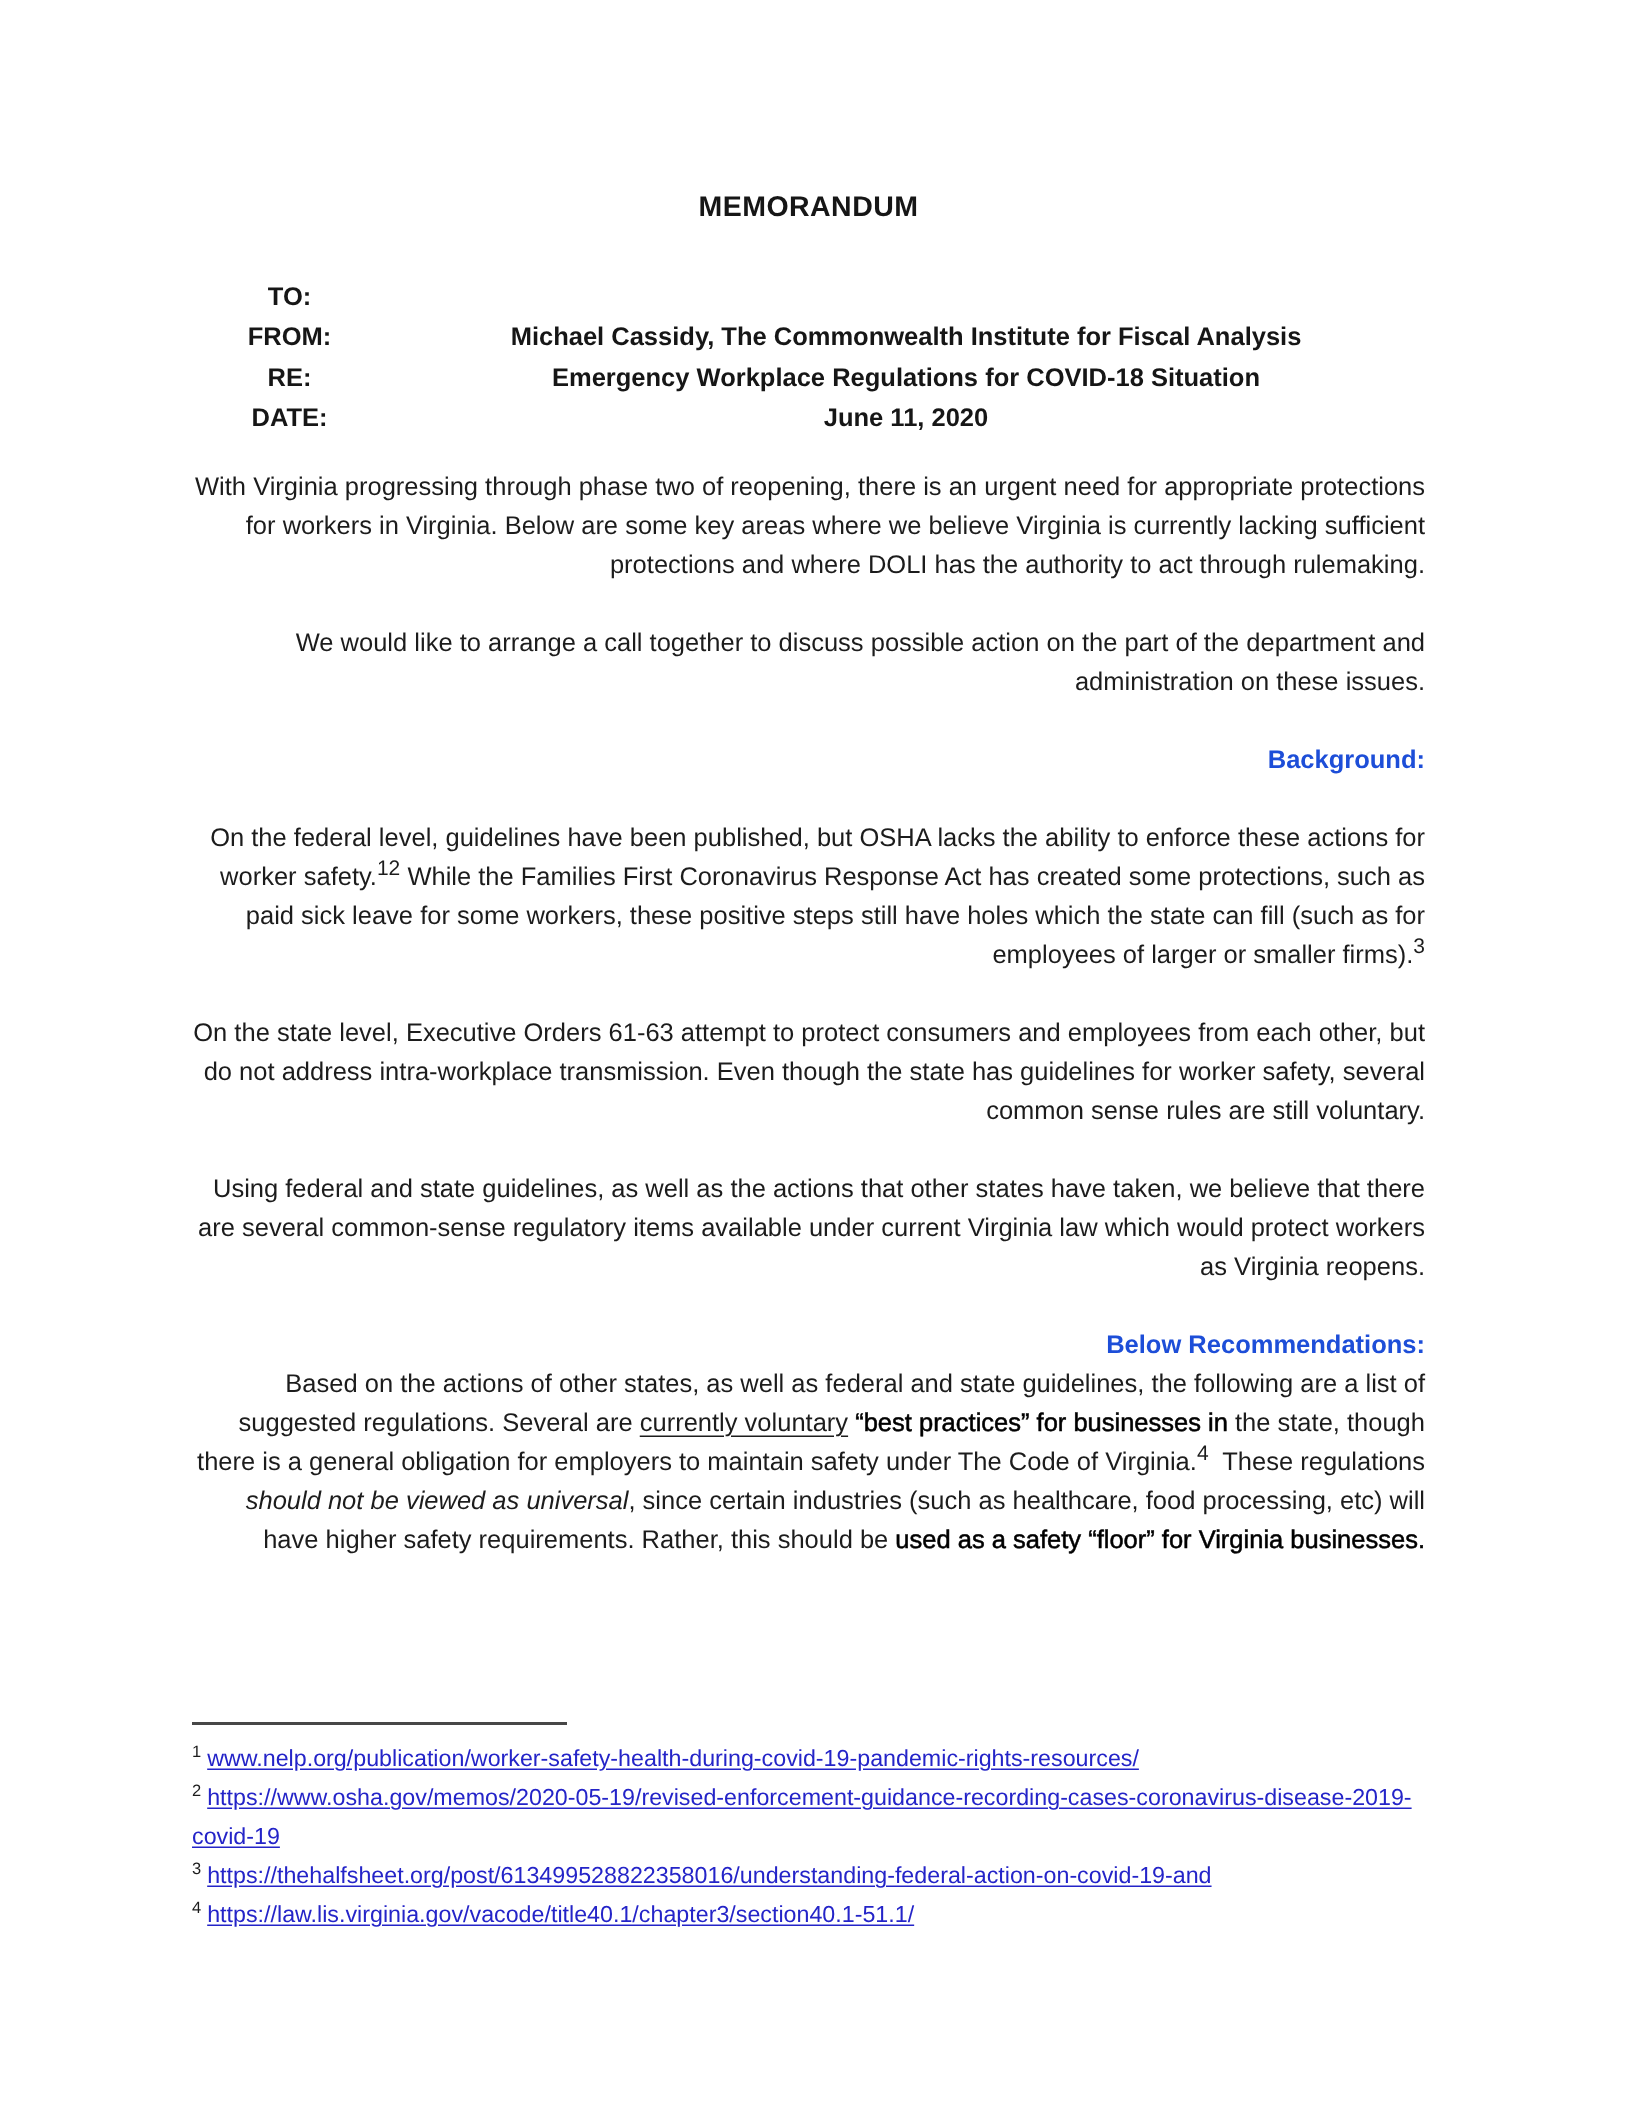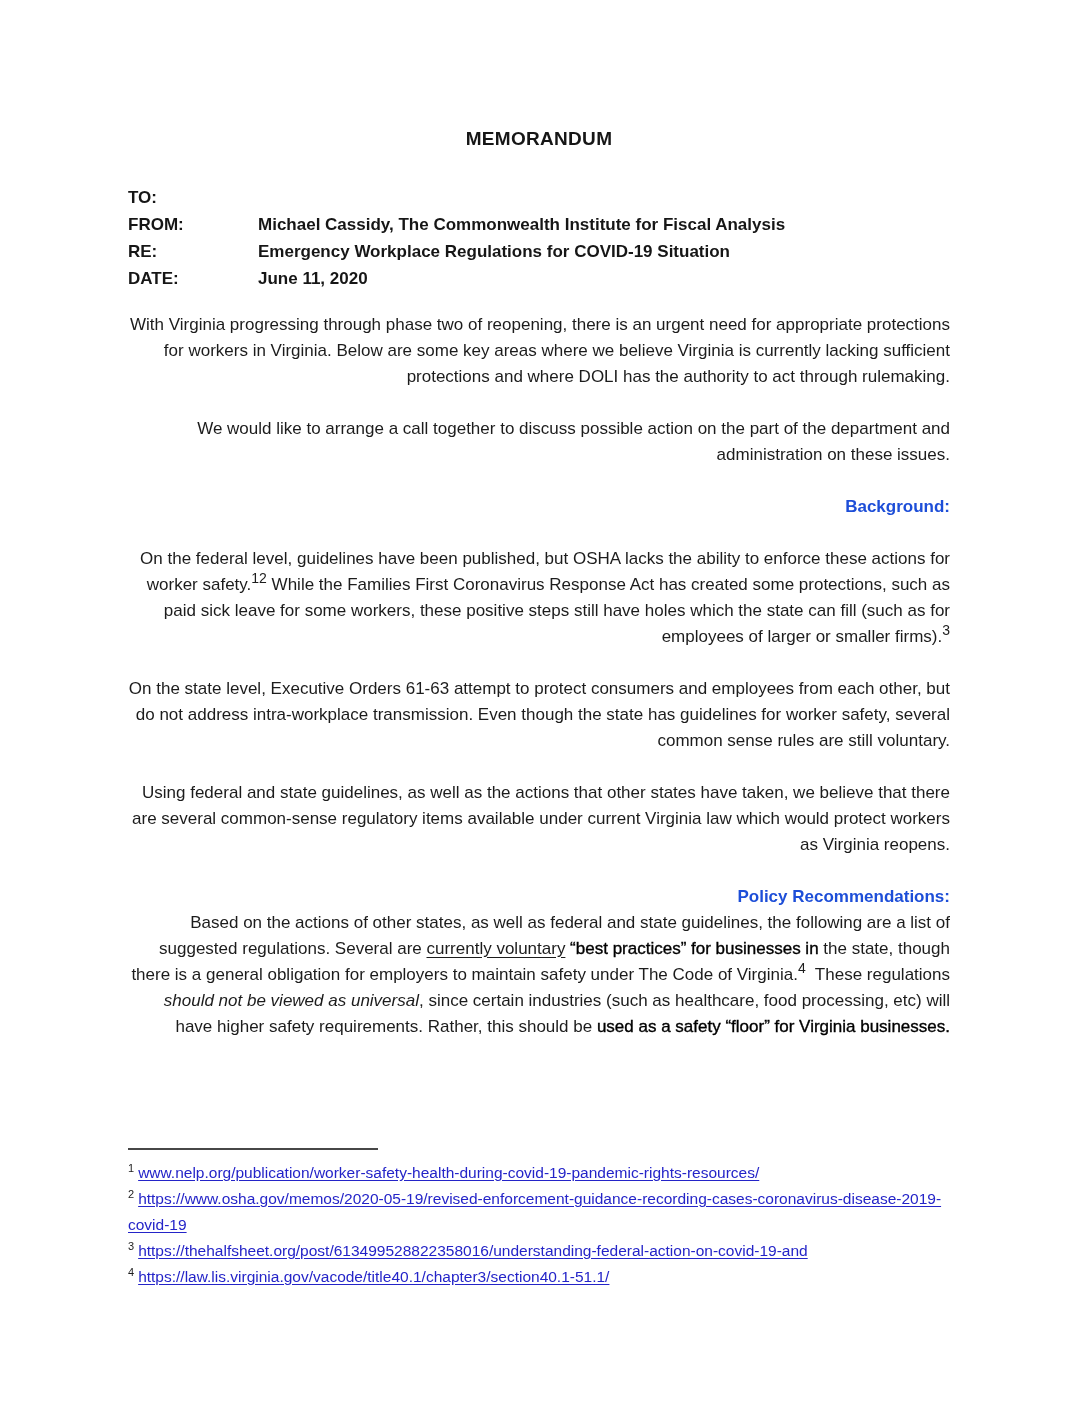--- a/index.html
+++ b/index.html
@@ -27,21 +27,21 @@
     letter-spacing: 0.3px;
     color: #161616;
   }
   .memo-header {
     margin-top: 34px;
     font-size: 17px;
     font-weight: bold;
     line-height: 27px;
     color: #161616;
   }
-  .memo-row { display: flex; }
+  .memo-row { display: flex; text-align: center; }
   .memo-label { width: 130px; flex: 0 0 130px; }
   .memo-value { flex: 1; }
   .body-text p {
     font-size: 17px;
     line-height: 26px;
     margin: 0 0 26px 0;
     text-align: right;
   }
   .body-text p.first { margin-top: 20px; }
   .heading { font-weight: bold; color: #1d4ed8; }
@@ -96,21 +96,21 @@
     <div class="memo-header">
       <div class="memo-row">
         <span class="memo-label">TO:</span>
       </div>
       <div class="memo-row">
         <span class="memo-label">FROM:</span>
         <span class="memo-value">Michael Cassidy, The Commonwealth Institute for Fiscal Analysis</span>
       </div>
       <div class="memo-row">
         <span class="memo-label">RE:</span>
-        <span class="memo-value">Emergency Workplace Regulations for COVID-19 Situation</span>
+        <span class="memo-value">Emergency Workplace Regulations for COVID-18 Situation</span>
       </div>
       <div class="memo-row">
         <span class="memo-label">DATE:</span>
         <span class="memo-value">June 11, 2020</span>
       </div>
     </div>
 
     <div class="body-text">
 
       <p class="first">With Virginia progressing through phase two of reopening, there is an urgent need for appropriate protections for workers in Virginia. Below are some key areas where we believe Virginia is currently lacking sufficient protections and where DOLI has the authority to act through rulemaking.</p>
@@ -118,21 +118,21 @@
       <p>We would like to arrange a call together to discuss possible action on the part of the department and administration on these issues.</p>
 
       <p class="heading">Background:</p>
 
       <p><span>On the federal level, guidelines have been published, but OSHA lacks the ability to enforce these actions for worker safety.</span><sup class="ref">12</sup><span> While the Families First Coronavirus Response Act has created some protections, such as paid sick leave for some workers, these positive steps still have holes which the state can fill (such as for employees of larger or smaller firms).</span><sup class="ref">3</sup></p>
 
       <p>On the state level, Executive Orders 61-63 attempt to protect consumers and employees from each other, but do not address intra-workplace transmission. Even though the state has guidelines for worker safety, several common sense rules are still voluntary.</p>
 
       <p>Using federal and state guidelines, as well as the actions that other states have taken, we believe that there are several common-sense regulatory items available under current Virginia law which would protect workers as Virginia reopens.</p>
 
-      <p class="heading no-gap">Policy Recommendations:</p>
+      <p class="heading no-gap">Below Recommendations:</p>
 
       <p><span>Based on the actions of other states, as well as federal and state guidelines, the following are a list of suggested regulations. Several are </span><span class="u">currently voluntary</span><span class="dark"> “best practices” for businesses in</span><span> the state, though there is a general obligation for employers to maintain safety under The Code of Virginia.</span><sup class="ref">4</sup><span>&nbsp; These regulations </span><span class="i">should not be viewed as universal</span><span>, since certain industries (such as healthcare, food processing, etc) will have higher safety requirements. Rather, this should be </span><span class="dark">used as a safety “floor” for Virginia businesses.</span></p>
 
     </div>
   </div>
 
   <div class="footnotes">
     <div class="fn-rule"></div>
 
     <div class="fn-item"><sup class="fn-marker">1</sup><span class="fn-link">www.nelp.org/publication/worker-safety-health-during-covid-19-pandemic-rights-resources/</span></div>

